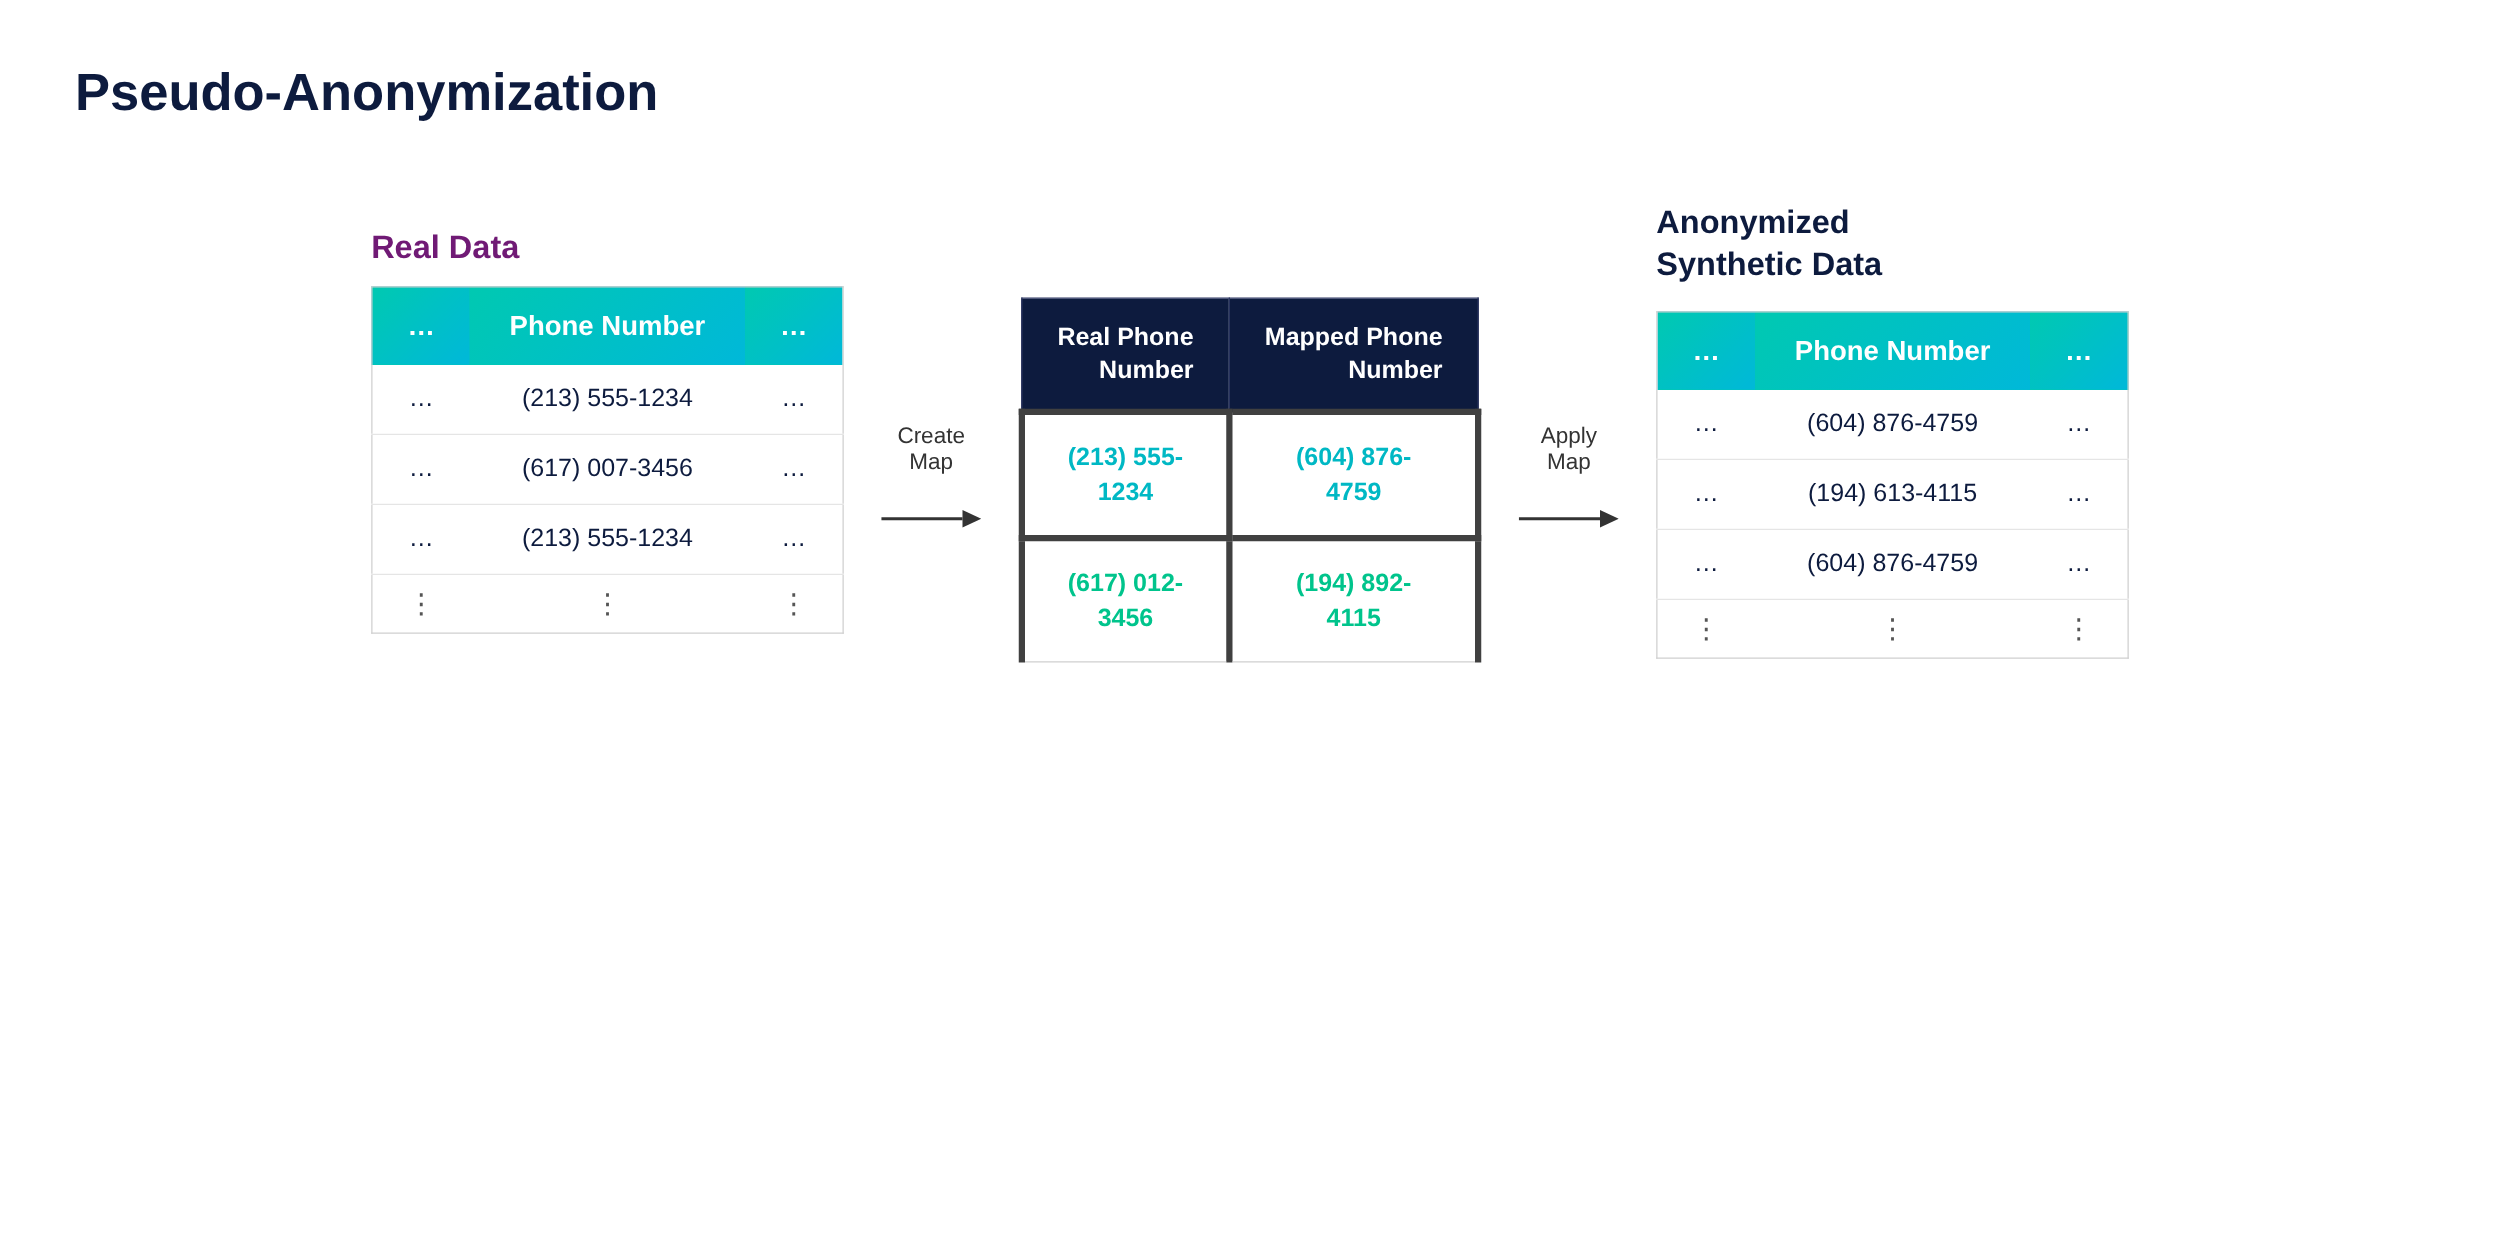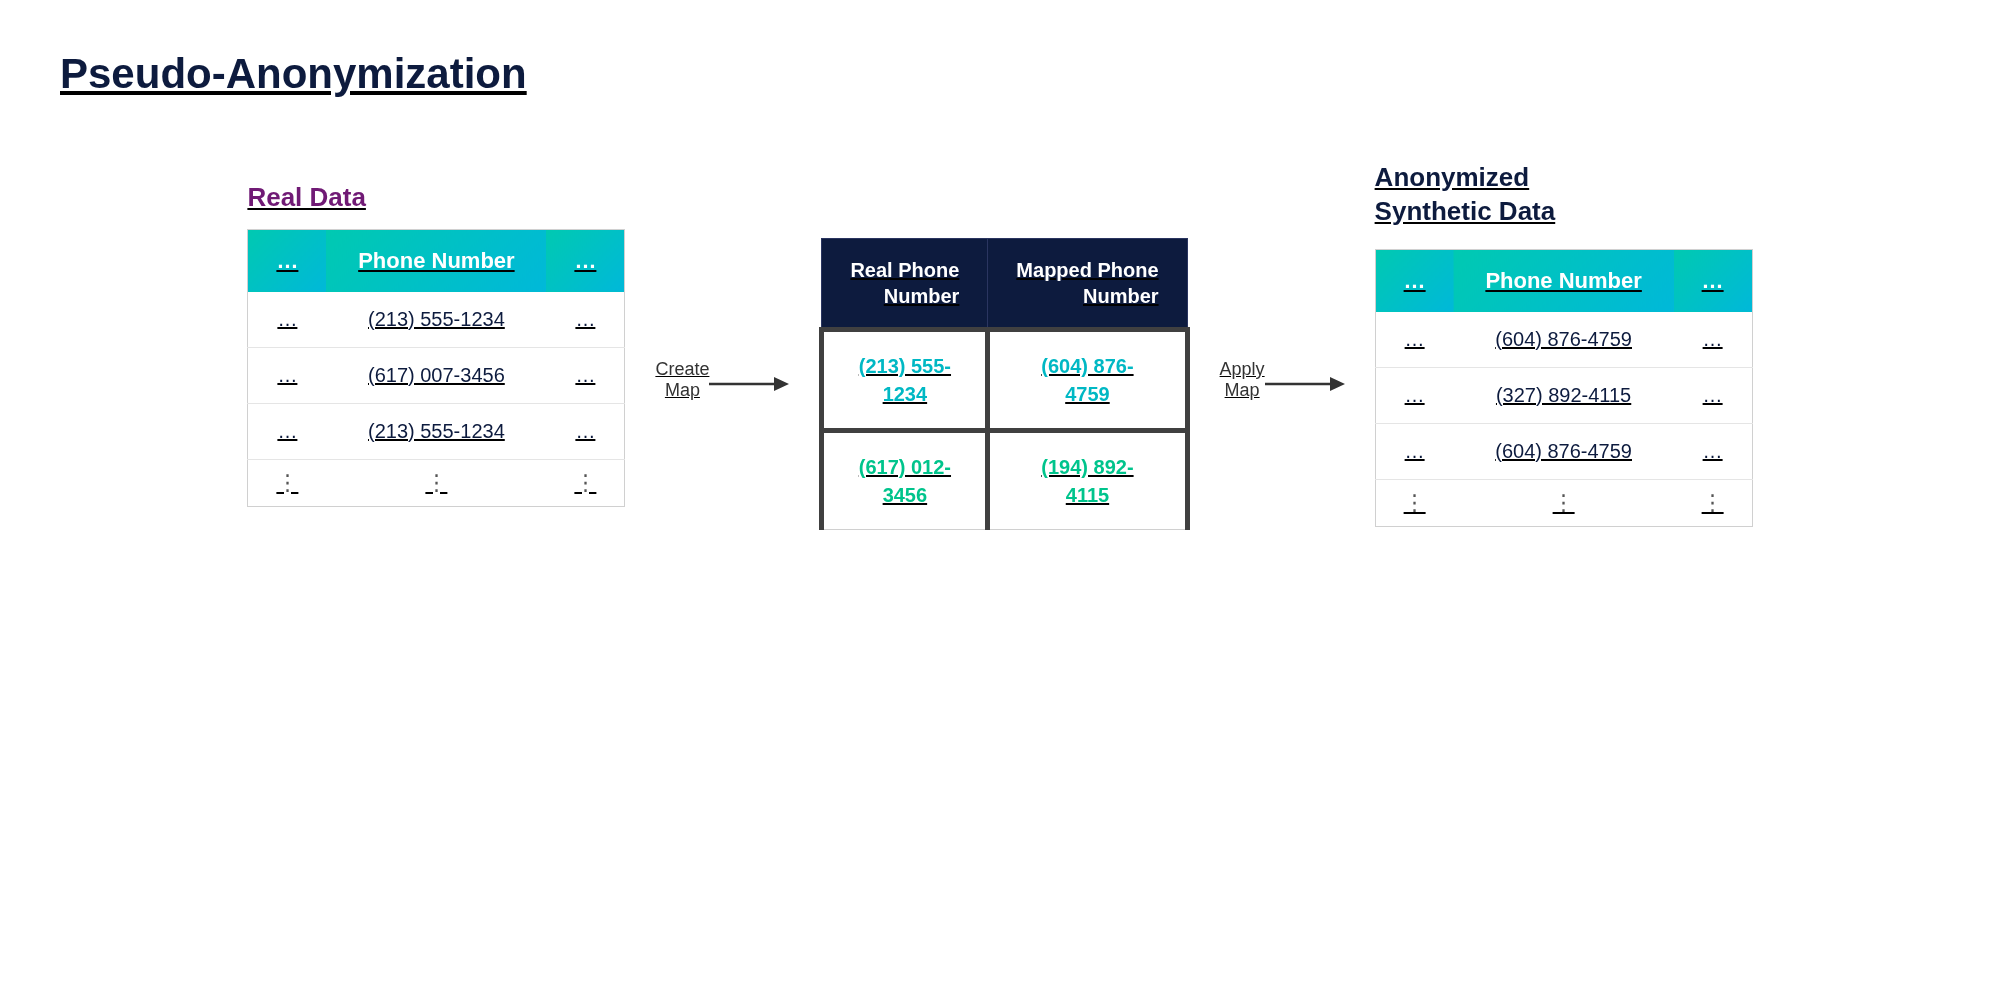--- a/index.html
+++ b/index.html
@@ -9,21 +9,20 @@
       width: 2000px;
       height: 1000px;
       overflow: hidden;
       position: relative;
     }
 
     .page-container {
       width: 2000px;
       height: 1000px;
       padding: 50px 60px;
-      text-decoration: underline;
     }
 
     .page-title {
       font-size: 42px;
       font-weight: 800;
       color: #0d1b3e;
       margin-bottom: 60px;
     }
 
     .diagram-area {
@@ -91,24 +90,25 @@
       color: #555;
     }
 
     .col-phone {
       min-width: 220px;
     }
 
     
     .arrow-section {
       display: flex;
-      flex-direction: row;
+      flex-direction: column;
       align-items: center;
       margin: 0 30px;
       margin-top: 80px;
+      gap: 12px;
     }
 
     .arrow-label {
       font-size: 18px;
       color: #333;
       text-align: center;
       margin-bottom: 8px;
       white-space: nowrap;
     }
 
@@ -246,21 +246,21 @@
           <td class="col-phone">Phone Number</td>
           <td class="col-dots">…</td>
         </tr>
         <tr class="data-row">
           <td>…</td>
           <td>(604) 876-4759</td>
           <td>…</td>
         </tr>
         <tr class="data-row">
           <td>…</td>
-          <td>(327) 892-4115</td>
+          <td>(194) 613-4115</td>
           <td>…</td>
         </tr>
         <tr class="data-row">
           <td>…</td>
           <td>(604) 876-4759</td>
           <td>…</td>
         </tr>
         <tr>
           <td style="text-align:center;font-size:22px;color:#555;padding:10px 0;border:none;">⋮</td>
           <td style="text-align:center;font-size:22px;color:#555;padding:10px 0;border:none;">⋮</td>

